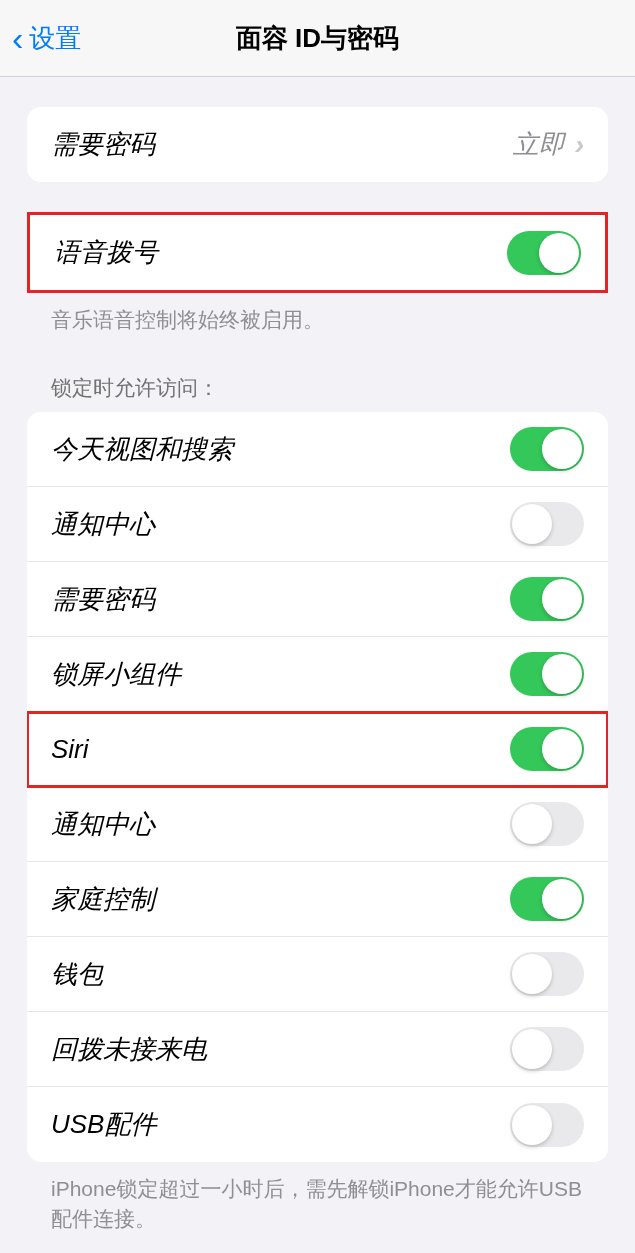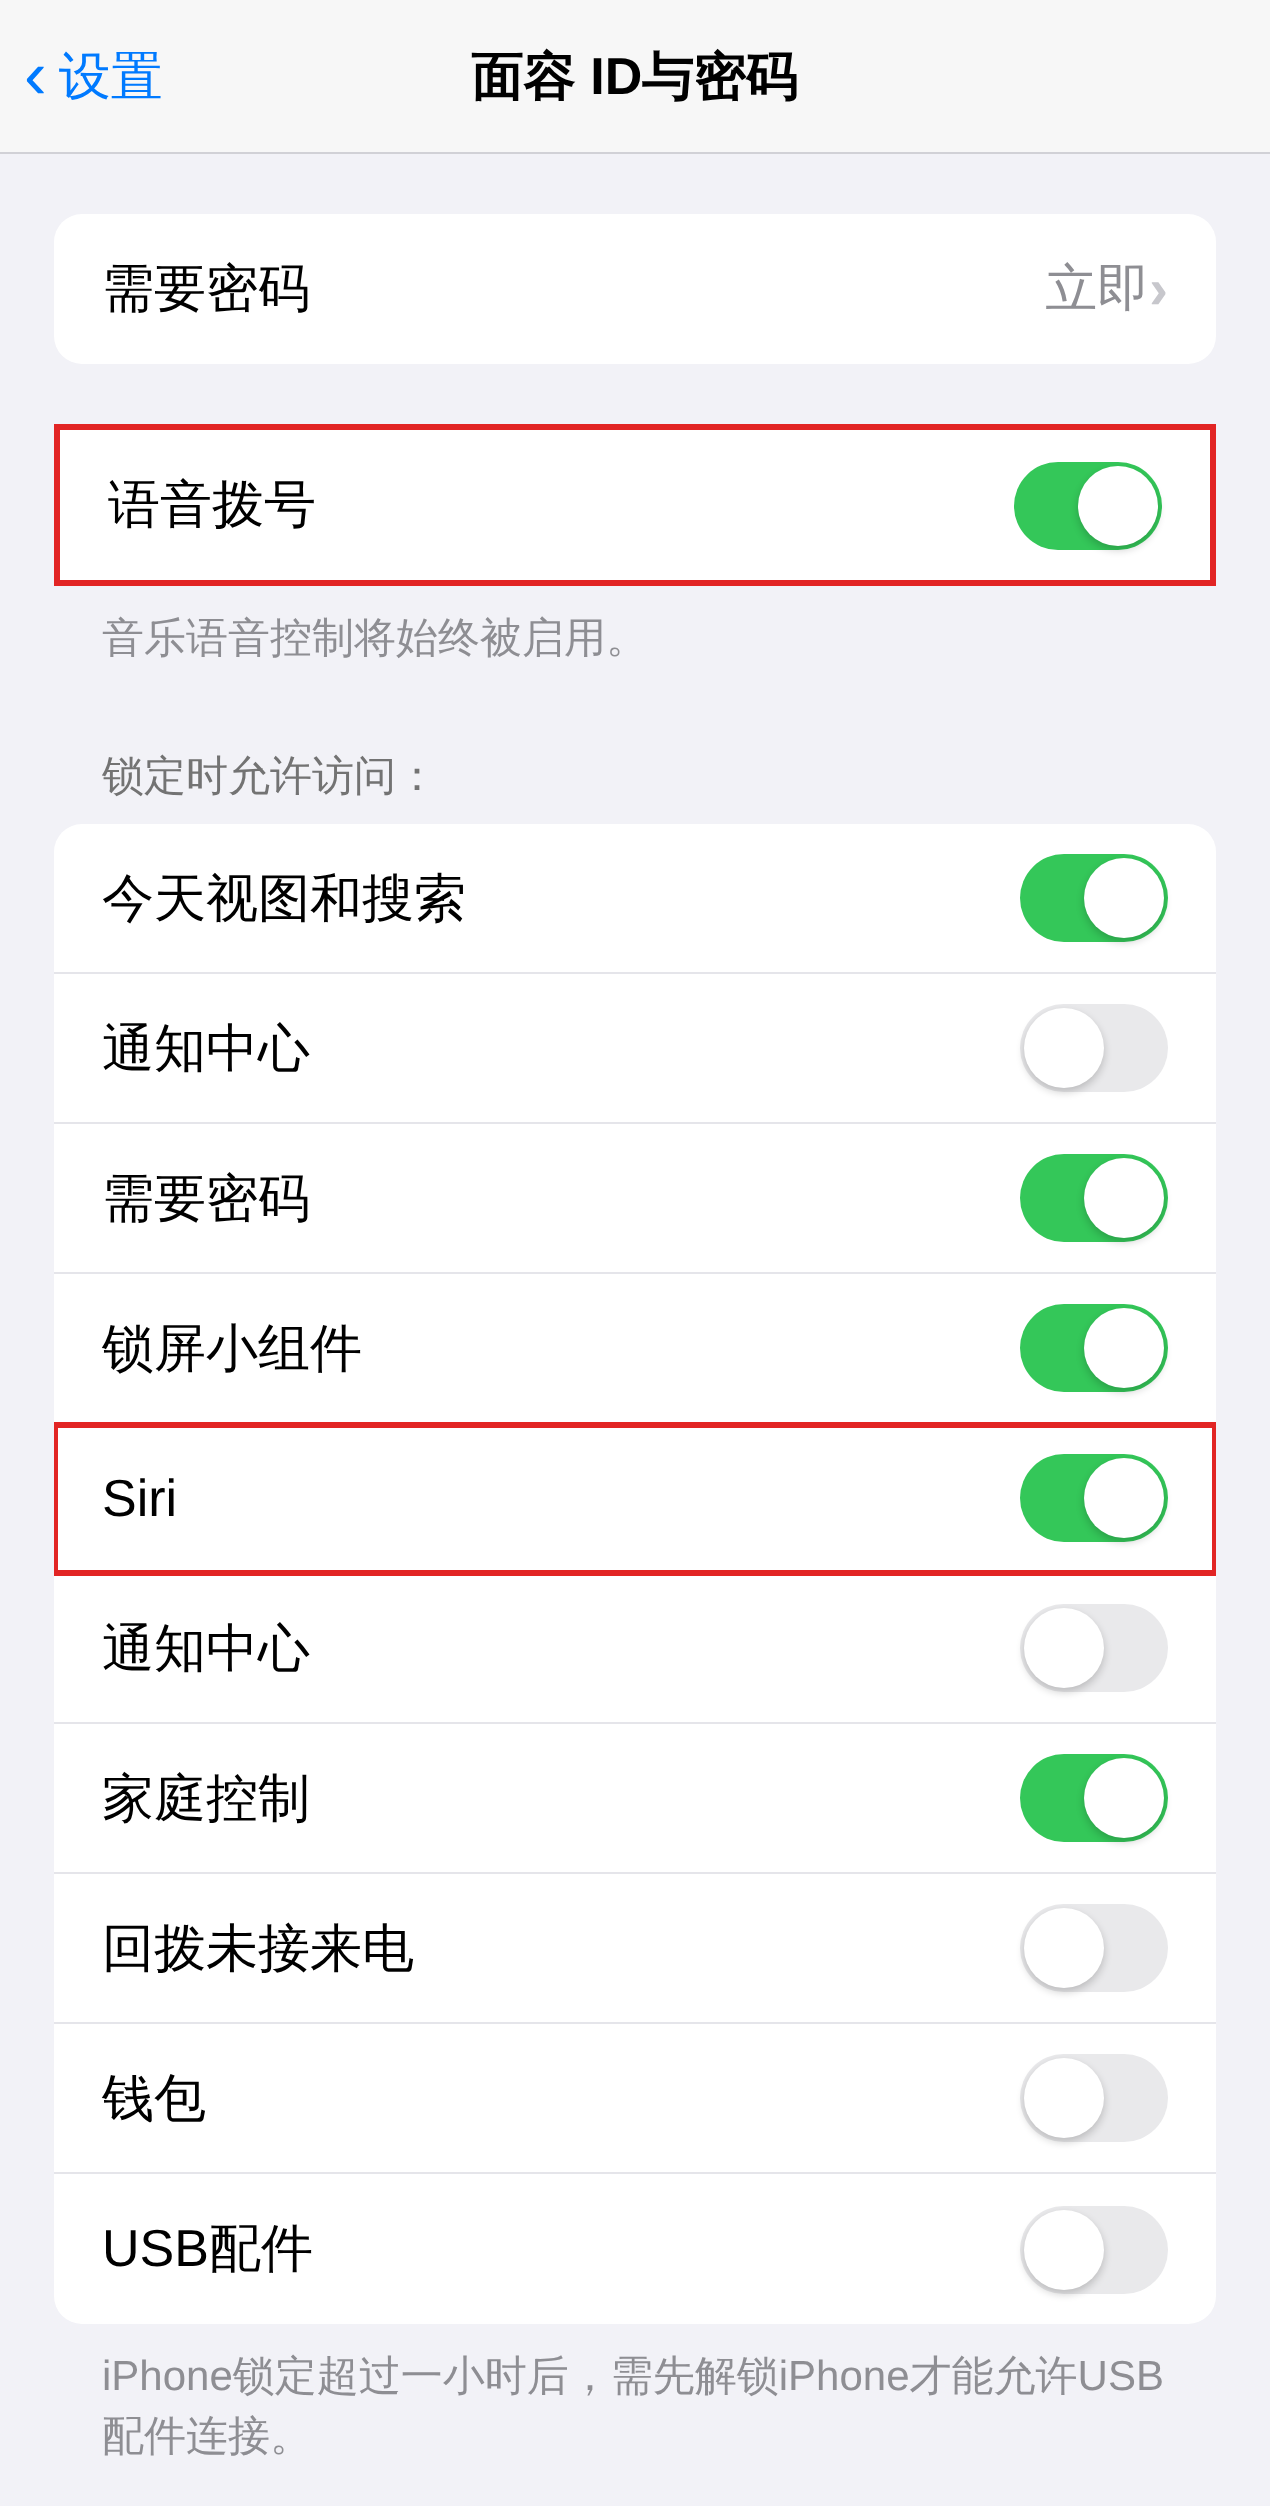--- a/index.html
+++ b/index.html
@@ -43,20 +43,21 @@
       color: #000;
     }
     .content {
       padding: 0 27px;
     }
     .section {
       background: #fff;
       border-radius: 14px;
       overflow: hidden;
       margin-top: 30px;
+      font-style: italic;
     }
     .section.highlighted {
       border: 3px solid #e22524;
       border-radius: 0;
     }
     .row {
       display: flex;
       align-items: center;
       justify-content: space-between;
       padding: 0 24px;
@@ -70,21 +71,21 @@
       outline: 3px solid #e22524;
       outline-offset: -2px;
     }
     .row-label {
       font-size: 26px;
       color: #000;
     }
     .row-value-wrap {
       display: flex;
       align-items: center;
-      gap: 0;
+      gap: 10px;
     }
     .row-value {
       font-size: 26px;
       color: #8e8e93;
     }
     .chevron {
       color: #c7c7cc;
       font-size: 28px;
       font-weight: 600;
     }
@@ -204,32 +205,32 @@
           <div class="toggle-knob"></div>
         </div>
     </div>
     <div class="row">
       <span class="row-label">家庭控制</span>
       <div class="toggle on">
           <div class="toggle-knob"></div>
         </div>
     </div>
     <div class="row">
+      <span class="row-label">钱包</span>
+      <div class="toggle off">
+          <div class="toggle-knob"></div>
+        </div>
+    </div>
+    <div class="row">
       <span class="row-label">回拨未接来电</span>
       <div class="toggle off">
           <div class="toggle-knob"></div>
         </div>
     </div>
     <div class="row">
-      <span class="row-label">钱包</span>
-      <div class="toggle off">
-          <div class="toggle-knob"></div>
-        </div>
-    </div>
-    <div class="row">
       <span class="row-label">USB配件</span>
       <div class="toggle off">
           <div class="toggle-knob"></div>
         </div>
     </div>
   </div>
 
   <div class="footer-text">iPhone锁定超过一小时后，需先解锁iPhone才能允许USB 配件连接。</div>
 
 </div>

